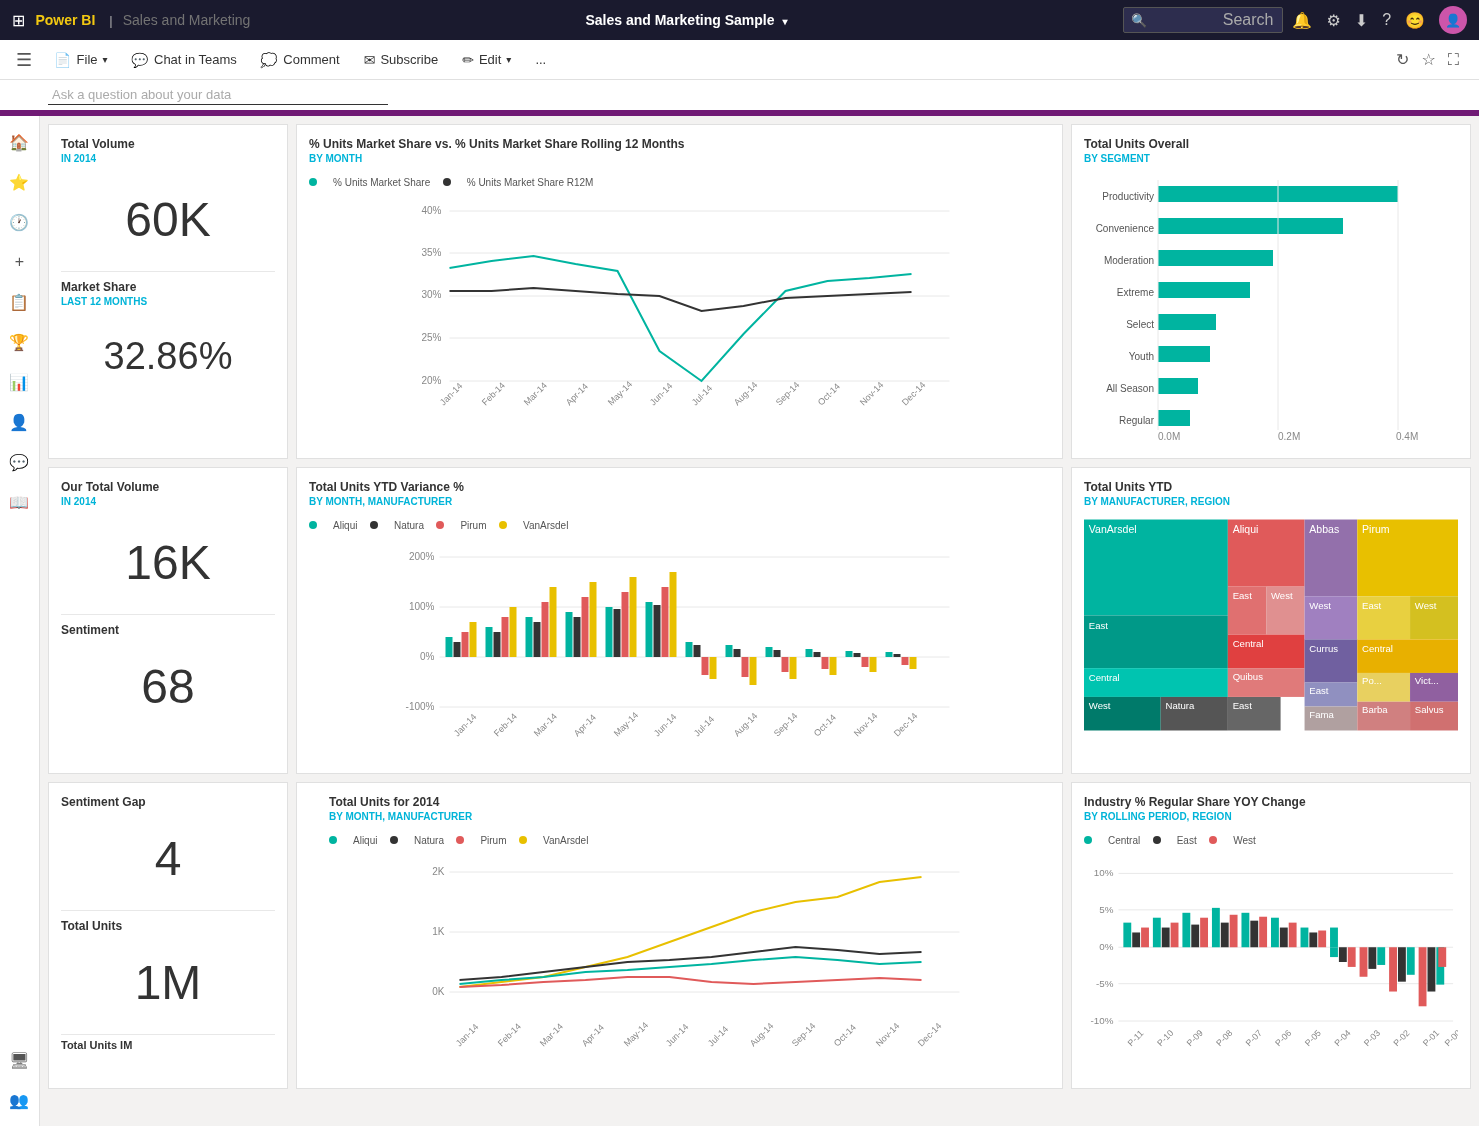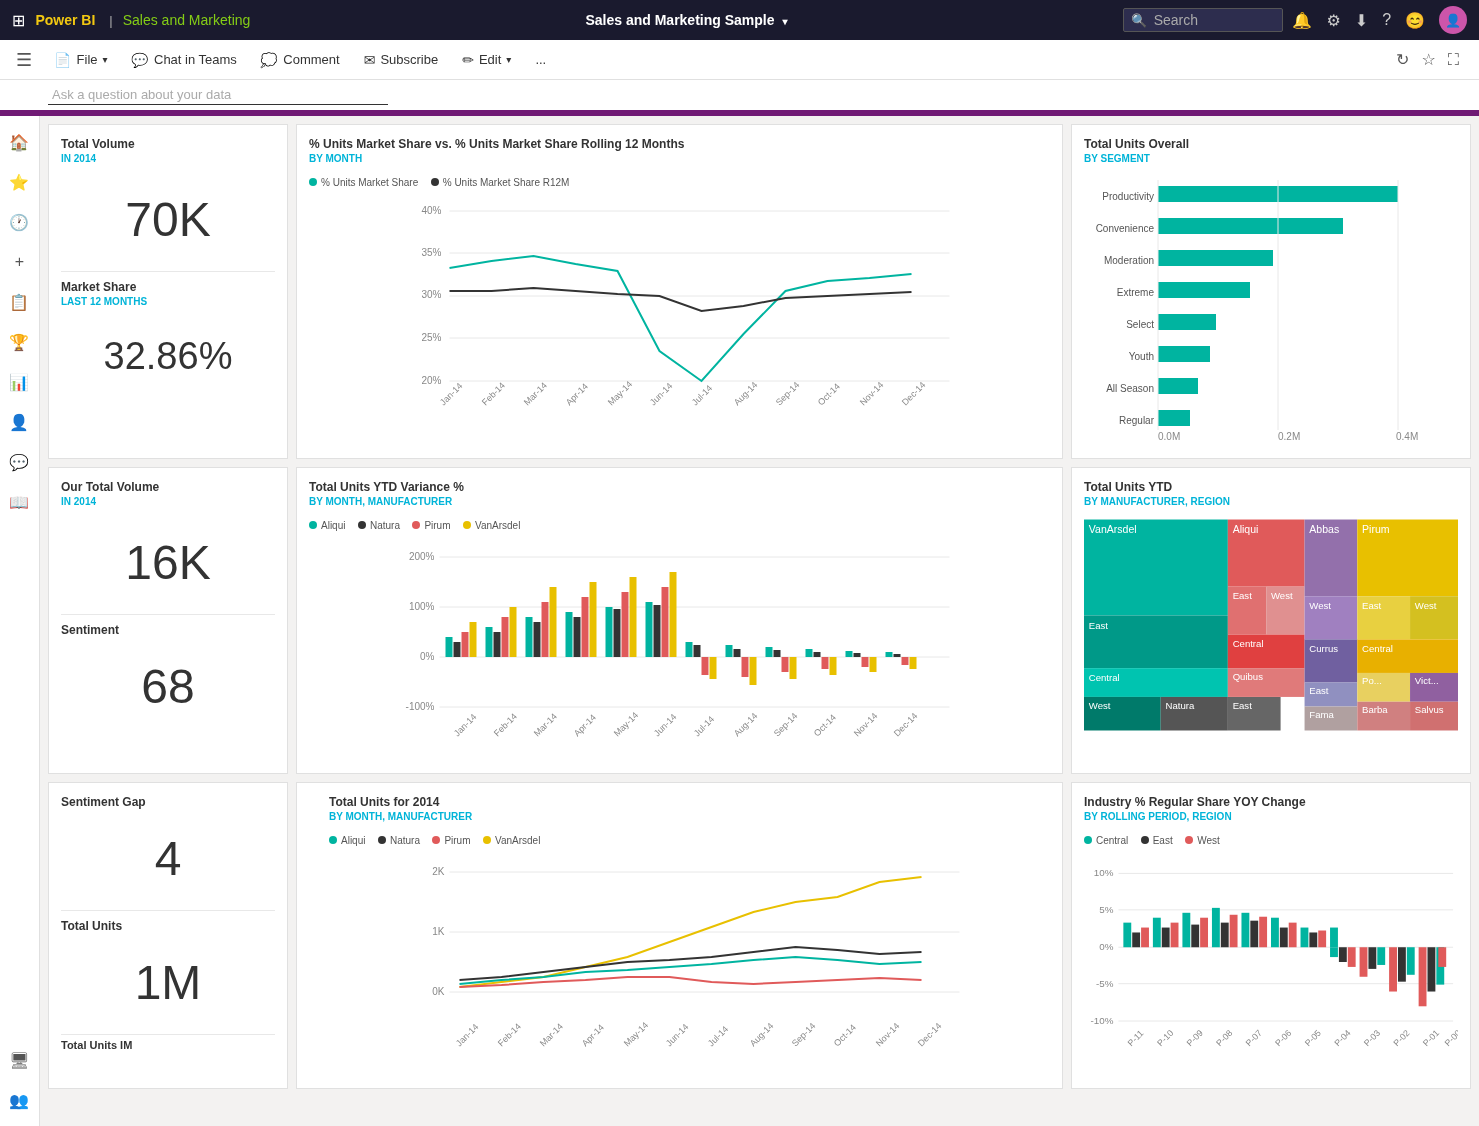--- a/index.html
+++ b/index.html
@@ -9,21 +9,21 @@
     .top-nav {
       background: #1a1a2e;
       height: 40px;
       display: flex;
       align-items: center;
       padding: 0 12px;
       gap: 10px;
     }
     .top-nav .app-grid { color: white; font-size: 16px; cursor: pointer; }
     .top-nav .brand { color: #f2c811; font-weight: 700; font-size: 14px; margin-right: 4px; }
-    .top-nav .app-title { color: #84cc16; font-size: 14px; }
+    .top-nav .app-title { color: #737373; font-size: 14px; }
     .top-nav .report-title {
       flex: 1;
       text-align: center;
       color: white;
       font-size: 14px;
       font-weight: 600;
     }
     .top-nav .report-title .chevron { font-size: 10px; margin-left: 4px; }
     .search-box {
       background: #2d2d4e;
@@ -32,23 +32,24 @@
       display: flex;
       align-items: center;
       padding: 3px 8px;
       gap: 6px;
       width: 160px;
     }
     .search-box input {
       background: transparent;
       border: none;
       color: #fdba74;
-      font-size: 14px;
+      font-size: 16px;
       outline: none;
       width: 100%;
+      text-align: right;
     }
     .search-box input::placeholder { color: #aaa; }
     .top-nav-icons { display: flex; gap: 14px; align-items: center; }
     .top-nav-icons span { color: #ccc; font-size: 16px; cursor: pointer; }
     .avatar { width: 28px; height: 28px; border-radius: 50%; background: #c5a; cursor: pointer; overflow: hidden; display: flex; align-items: center; justify-content: center; font-size: 13px; color: white; }
 
     
     .second-bar {
       background: white;
       height: 40px;
@@ -183,21 +184,21 @@
     .card-ytd-treemap { grid-column: 3; grid-row: 2; }
 
     
     .card-sentiment { grid-column: 1; grid-row: 3; }
     .card-total-2014 { grid-column: 2; grid-row: 3; padding-left: 32px; }
     .card-industry { grid-column: 3; grid-row: 3; }
 
     
     svg text { font-family: 'Segoe UI', Arial, sans-serif; }
 
-    .legend-item { display: inline-flex; align-items: center; gap: 4px; font-size: 10px; color: #555; margin-right: 8px; }
+    .legend-item { display: inline-flex; align-items: center; gap: 16px; font-size: 10px; color: #555; margin-right: 8px; }
     .legend-dot { width: 8px; height: 8px; border-radius: 50%; }
 
     
     .treemap-container { width: 100%; height: 220px; position: relative; overflow: hidden; }
 
     
     .kpi-divider { border: none; border-top: 1px solid #e8e8e8; margin: 4px 0; }
   </style>
 </head>
 <body>
@@ -282,21 +283,21 @@
     <div class="sidebar-icon">🖥</div>
     <div class="sidebar-icon">👥</div>
   </div>
 
   <div class="dashboard">
     <div class="dashboard-grid">
 
       <div class="card card-total-volume">
         <div class="card-title">Total Volume</div>
         <div class="card-subtitle">IN 2014</div>
-        <div class="card-big-number">70K</div>
+        <div class="card-big-number">60K</div>
         <hr class="kpi-divider">
         <div class="card-title" style="margin-top:8px;">Market Share</div>
         <div class="card-subtitle">LAST 12 MONTHS</div>
         <div class="card-big-number" style="font-size:38px;">32.86%</div>
       </div>
 
       <div class="card card-market-share-line">
         <div class="card-title">% Units Market Share vs. % Units Market Share Rolling 12 Months</div>
         <div class="card-subtitle">BY MONTH</div>
         <div style="margin-bottom:6px;">

